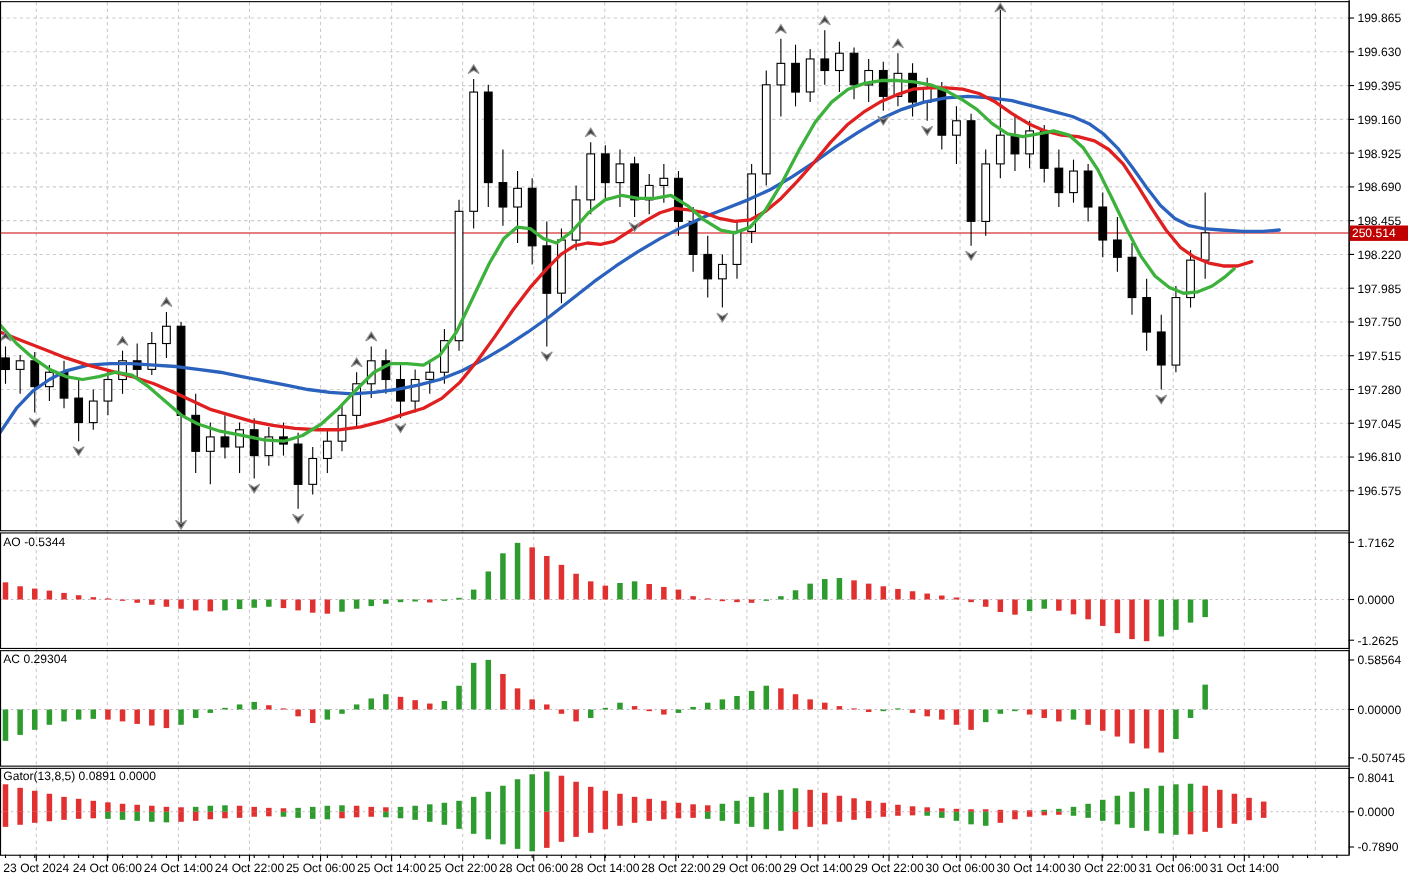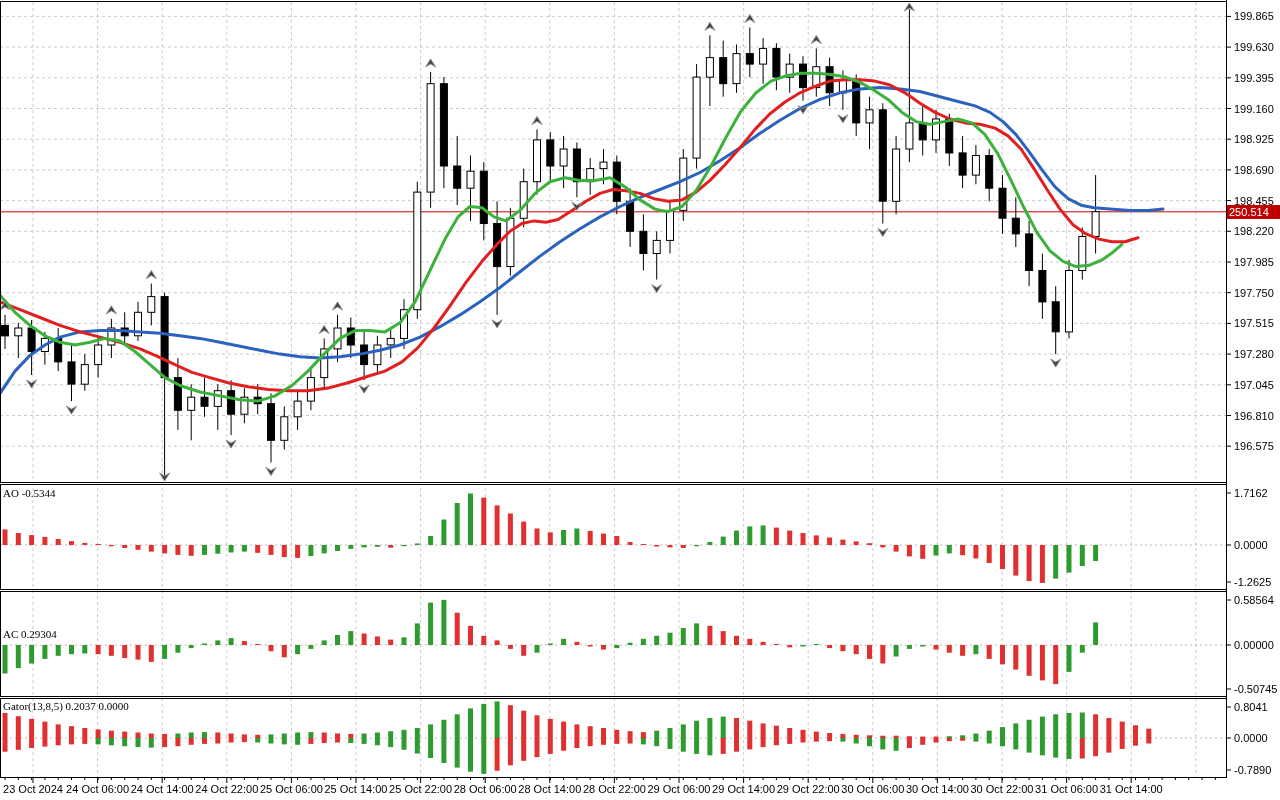--- a/index.html
+++ b/index.html
@@ -1,19 +1,19 @@
 <!DOCTYPE html>
 <html><head>
 <meta charset="utf-8">
 <style>
   html,body{margin:0;padding:0;background:#fff;}
   .root{position:relative;width:1280px;height:800px;background:#ffffff;overflow:hidden;
         font-family:"Liberation Sans",sans-serif;}
   svg{position:absolute;left:0;top:0;}
-  .overlay{position:absolute;font-size:11px;color:#000;white-space:nowrap;z-index:5;font-family:Liberation Serif, serif;}
+  .overlay{position:absolute;font-size:11px;color:#000;white-space:nowrap;z-index:5;}
   .badge{position:absolute;left:1227px;top:205px;width:51px;height:14px;background:#c00000;
          color:#fff;font-size:11px;line-height:14px;padding-left:2px;z-index:6;}
 </style>
 </head>
 <body>
 
 <div class="root">
   <svg id="chart" width="1280" height="800">
       <rect x="0" y="0" width="1280" height="800" fill="#ffffff"></rect>
       <g>
@@ -793,16 +793,16 @@
         <text x="937.4" y="793" font-size="11" fill="#000000" text-anchor="middle">30 Oct 14:00</text>
         <line x1="1002.0" y1="777" x2="1002.0" y2="783" stroke="#000" stroke-width="1"></line>
         <text x="1002.0" y="793" font-size="11" fill="#000000" text-anchor="middle">30 Oct 22:00</text>
         <line x1="1066.6" y1="777" x2="1066.6" y2="783" stroke="#000" stroke-width="1"></line>
         <text x="1066.6" y="793" font-size="11" fill="#000000" text-anchor="middle">31 Oct 06:00</text>
         <line x1="1131.2" y1="777" x2="1131.2" y2="783" stroke="#000" stroke-width="1"></line>
         <text x="1131.2" y="793" font-size="11" fill="#000000" text-anchor="middle">31 Oct 14:00</text>
       </g>
     </svg>
   <div class="overlay" style="left:3px;top:487px;">AO -0.5344</div>
-  <div class="overlay" style="left:3px;top:628px;">AC 0.29304</div>
-  <div class="overlay" style="left:3px;top:700px;">Gator(13,8,5) 0.2037 0.0000</div>
+  <div class="overlay" style="left:3px;top:594px;">AC 0.29304</div>
+  <div class="overlay" style="left:3px;top:700px;">Gator(13,8,5) 0.0891 0.0000</div>
   <div class="badge" style="top: 204.837px;">250.514</div>
 </div>
 
 </body></html>

